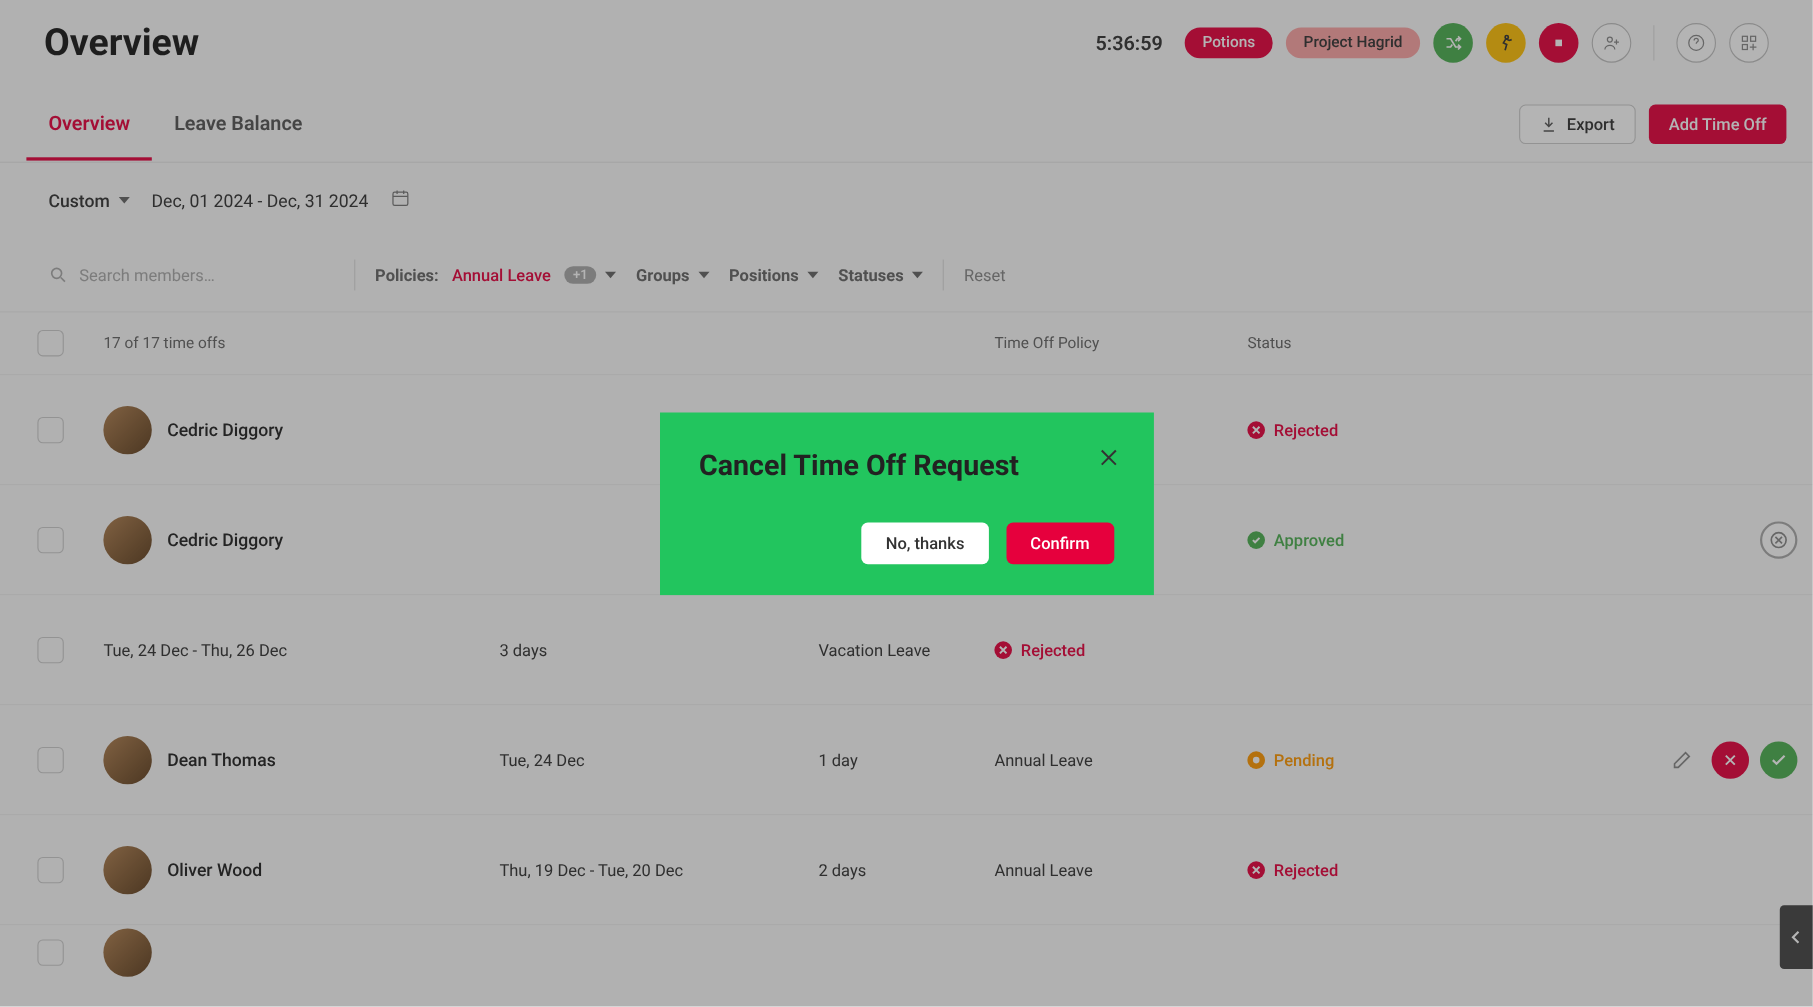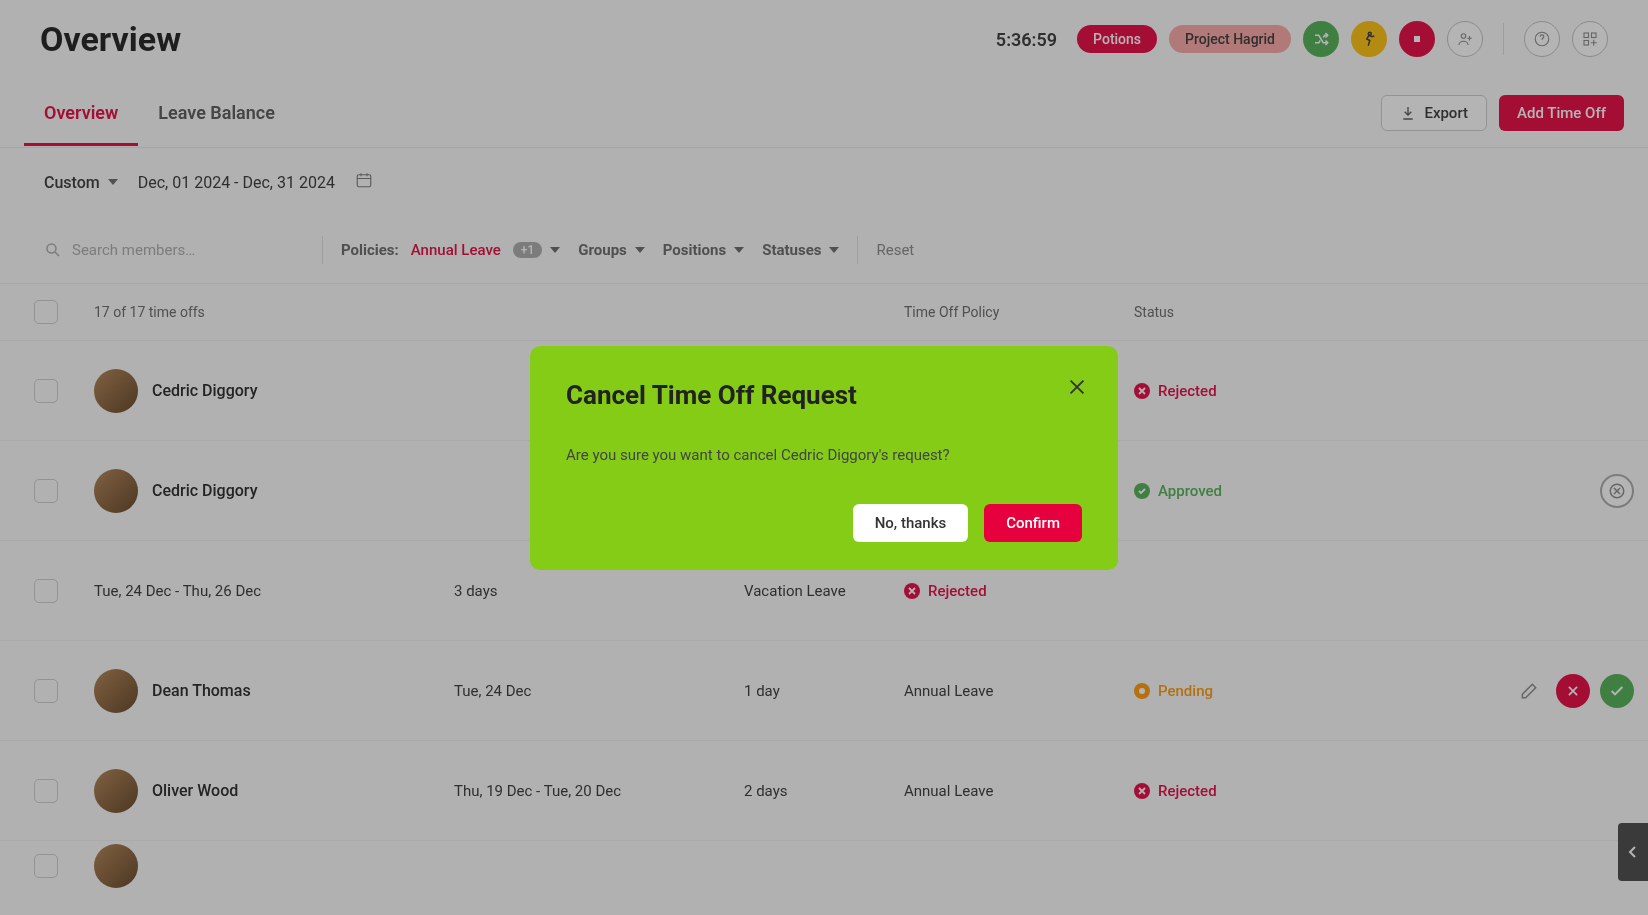--- a/index.html
+++ b/index.html
@@ -57,21 +57,21 @@
   .status-rejected .status-text { color: #e6003d; }
   .status-approved .status-text { color: #4caf50; }
   .status-pending .status-text { color: #ff9800; }
   .row-actions { display: flex; justify-content: flex-end; gap: 10px; }
   .act-btn { width: 34px; height: 34px; border-radius: 50%; display: flex; align-items: center; justify-content: center; cursor: pointer; }
   .act-outline { border: 1.5px solid #bbb; background: #fff; }
   .act-red { background: #e6003d; }
   .act-green { background: #4caf50; }
   .act-big { width: 34px; height: 34px; border: 2px solid #aaa; }
   .overlay { position: absolute; inset: 0; background: rgba(40,40,40,0.35); display: flex; align-items: center; justify-content: center; }
-  .modal { background: #84cc16; border-radius: 10px; width: 588px; padding: 34px 36px 28px; position: relative; }
+  .modal { background: #22c55e; border-radius: 0; width: 449px; padding: 34px 36px 28px; position: relative; }
   .modal-title { font-size: 26px; font-weight: 700; color: #222; margin-bottom: 36px; }
   .modal-close { position: absolute; top: 30px; right: 30px; cursor: pointer; }
   .modal-body { font-size: 15px; color: #444; margin-bottom: 40px; }
   .modal-footer { display: flex; justify-content: flex-end; gap: 16px; }
   .mbtn { padding: 10px 22px; border-radius: 6px; font-size: 15px; font-weight: 500; cursor: pointer; border: none; }
   .mbtn-ghost { background: #fff; color: #333; }
   .mbtn-danger { background: #e6003d; color: #fff; }
   .float-arrow { position: absolute; right: 0; bottom: 34px; width: 30px; height: 58px; background: #444; display: flex; align-items: center; justify-content: center; cursor: pointer; border-radius: 4px 0 0 4px; }
   .caret { width: 0; height: 0; border-left: 5px solid transparent; border-right: 5px solid transparent; border-top: 6px solid #666; display: inline-block; }
   
@@ -393,21 +393,20 @@
   </div>
 
   <div class="overlay">
     <div class="modal">
       <div class="modal-title">Cancel Time Off Request</div>
       <div class="modal-close">
         <svg width="22" height="22" viewBox="0 0 24 24" fill="none" stroke="#333" stroke-width="2">
             <path d="M5 5l14 14M19 5L5 19"></path>
           </svg>
       </div>
-      <div class="modal-body">Are you sure you want to cancel Cedric Diggory's request?</div>
       <div class="modal-footer">
         <button class="mbtn mbtn-ghost">No, thanks</button>
         <button class="mbtn mbtn-danger">Confirm</button>
       </div>
     </div>
   </div>
 
 </div>
 
 </body></html>

